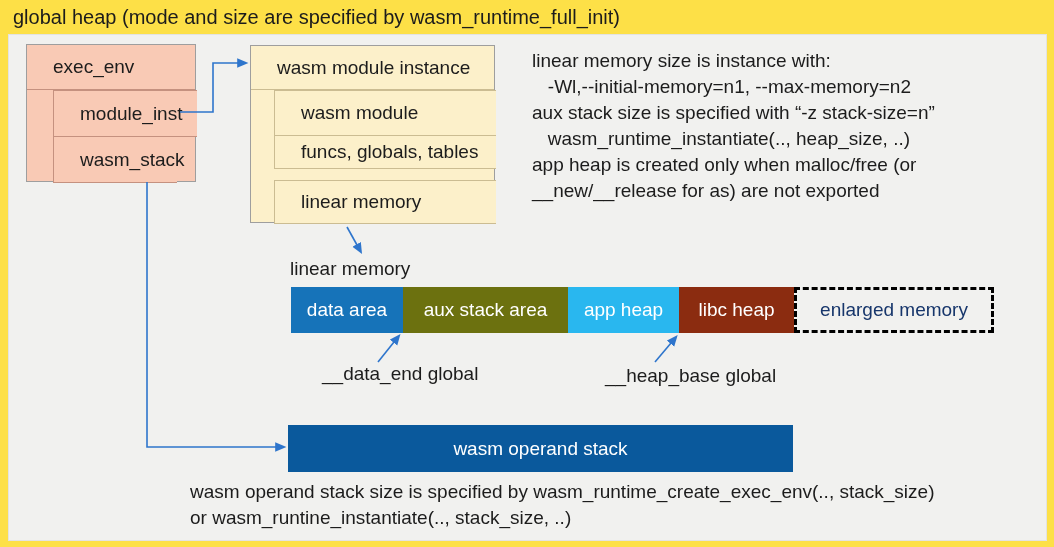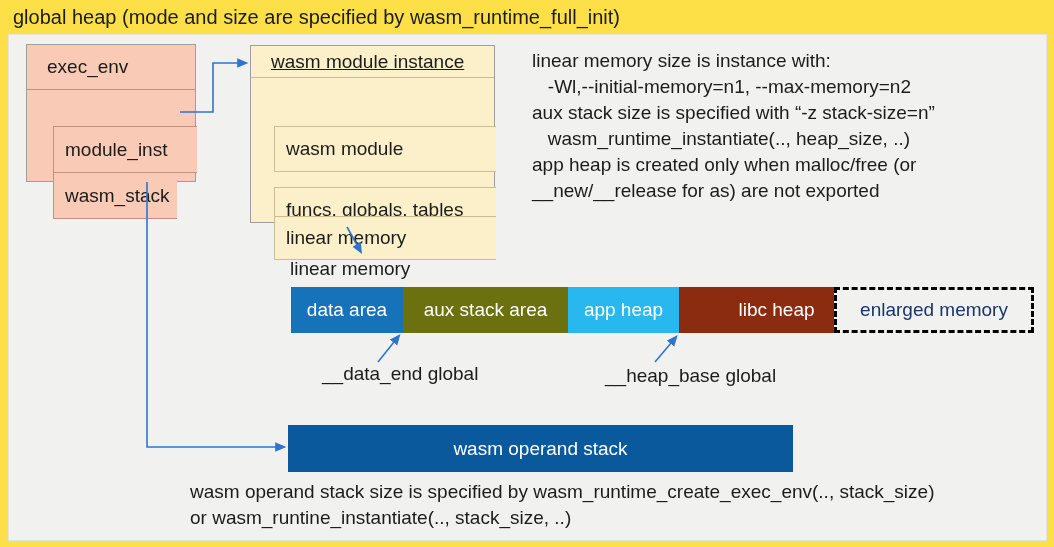--- a/index.html
+++ b/index.html
@@ -7,25 +7,25 @@
     position:relative;width:1054px;height:547px;overflow:hidden;
     font-family:"Liberation Sans","DejaVu Sans",sans-serif;
     color:#1c1c1c;background:#fde047;
   }
   .abs{position:absolute;}
   #title{left:13px;top:6px;font-size:20px;}
   #panel{left:8px;top:34px;width:1039px;height:507px;border:1px solid #e3e3e1;box-sizing:border-box;}
 
   
   .struct-outer{box-sizing:border-box;border:1px solid #9e9e9e;}
-  .struct-header{box-sizing:border-box;width:100%;font-size:19px;display:flex;align-items:center;padding-left:20px;}
-  .struct-row{box-sizing:border-box;position:absolute;display:flex;align-items:center;padding-left:11px;font-size:19px;margin-top:36px;}
+  .struct-header{box-sizing:border-box;width:100%;font-size:19px;display:flex;align-items:center;padding-left:26px;}
+  .struct-row{box-sizing:border-box;position:absolute;display:flex;align-items:center;padding-left:26px;font-size:19px;}
   .salmon .struct-header{height:45px;border-bottom:1px solid #c5917f;}
   .salmon .struct-row{border:1px solid #c5917f;border-right:none;}
-  .cream .struct-header{height:32px;border-bottom:1px solid #cbbc92;text-decoration:underline;}
+  .cream .struct-header{height:44px;border-bottom:1px solid #cbbc92;}
   .cream .struct-row{border:1px solid #cbbc92;border-right:none;}
 
   
   #lm-label{left:290px;top:258px;font-size:19px;}
   #lm-bar{left:291px;top:287px;height:46px;display:flex;}
   .seg{height:100%;display:flex;align-items:center;justify-content:center;
        color:#ffffff;font-size:19px;white-space:nowrap;}
   #seg-enlarged{box-sizing:border-box;border:3px dashed #000000;background:transparent;
        font-size:19px;display:flex;align-items:center;justify-content:center;}
 
@@ -52,39 +52,39 @@
 
   <div class="abs struct-outer salmon" style="left: 26px; top: 44px; width: 170px; height: 138px; background-color: rgb(249, 202, 181);">
     <div class="struct-header">exec_env</div>
     <div class="struct-row" style="left: 26px; top: 45px; width: 144px; height: 47px; background-color: rgb(249, 202, 181);">module_inst</div>
     <div class="struct-row" style="left: 26px; top: 91px; width: 124px; height: 47px; background-color: rgb(249, 202, 181);">wasm_stack</div>
   </div>
 
   <div class="abs struct-outer cream" style="left: 250px; top: 45px; width: 245px; height: 178px; background-color: rgb(252, 240, 202);">
     <div class="struct-header">wasm module instance</div>
     <div class="struct-row" style="left: 23px; top: 44px; width: 222px; height: 46px; background-color: rgb(252, 240, 202);">wasm module</div>
-    <div class="struct-row" style="left: 23px; top: 105px; width: 222px; height: 46px; background-color: rgb(252, 240, 202);">funcs, globals, tables</div>
+    <div class="struct-row" style="left: 23px; top: 89px; width: 222px; height: 34px; background-color: rgb(252, 240, 202);">funcs, globals, tables</div>
     <div class="struct-row" style="left: 23px; top: 134px; width: 222px; height: 44px; background-color: rgb(252, 240, 202);">linear memory</div>
   </div>
 
   <div id="notes-right" class="abs">
     <div class="note">linear memory size is instance with:</div>
     <div class="note">   -Wl,--initial-memory=n1, --max-memory=n2</div>
     <div class="note">aux stack size is specified with “-z stack-size=n”</div>
     <div class="note">   wasm_runtime_instantiate(.., heap_size, ..)</div>
     <div class="note">app heap is created only when malloc/free (or</div>
     <div class="note">__new/__release for as) are not exported</div>
   </div>
 
   <div id="lm-label" class="abs">linear memory</div>
   <div id="lm-bar" class="abs">
     <div class="seg" style="width: 112px; background-color: rgb(22, 115, 185);">data area</div>
     <div class="seg" style="width: 165px; background-color: rgb(108, 113, 15);">aux stack area</div>
     <div class="seg" style="width: 111px; background-color: rgb(41, 183, 239);">app heap</div>
-    <div class="seg" style="width: 115px; background-color: rgb(139, 44, 16); padding-left: 40px;">libc heap</div>
+    <div class="seg" style="width: 115px; background-color: rgb(139, 44, 16);">libc heap</div>
     <div id="seg-enlarged" style="width: 200px; color: rgb(23, 54, 107);">enlarged memory</div>
   </div>
 
   <div id="ann-data-end" class="abs">__data_end global</div>
   <div id="ann-heap-base" class="abs">__heap_base global</div>
 
   <div id="opstack" class="abs" style="background-color: rgb(10, 89, 156);">wasm operand stack</div>
   <div id="opstack-notes" class="abs">
     <div class="note">wasm operand stack size is specified by wasm_runtime_create_exec_env(.., stack_size)</div>
     <div class="note">or wasm_runtine_instantiate(.., stack_size, ..)</div>

